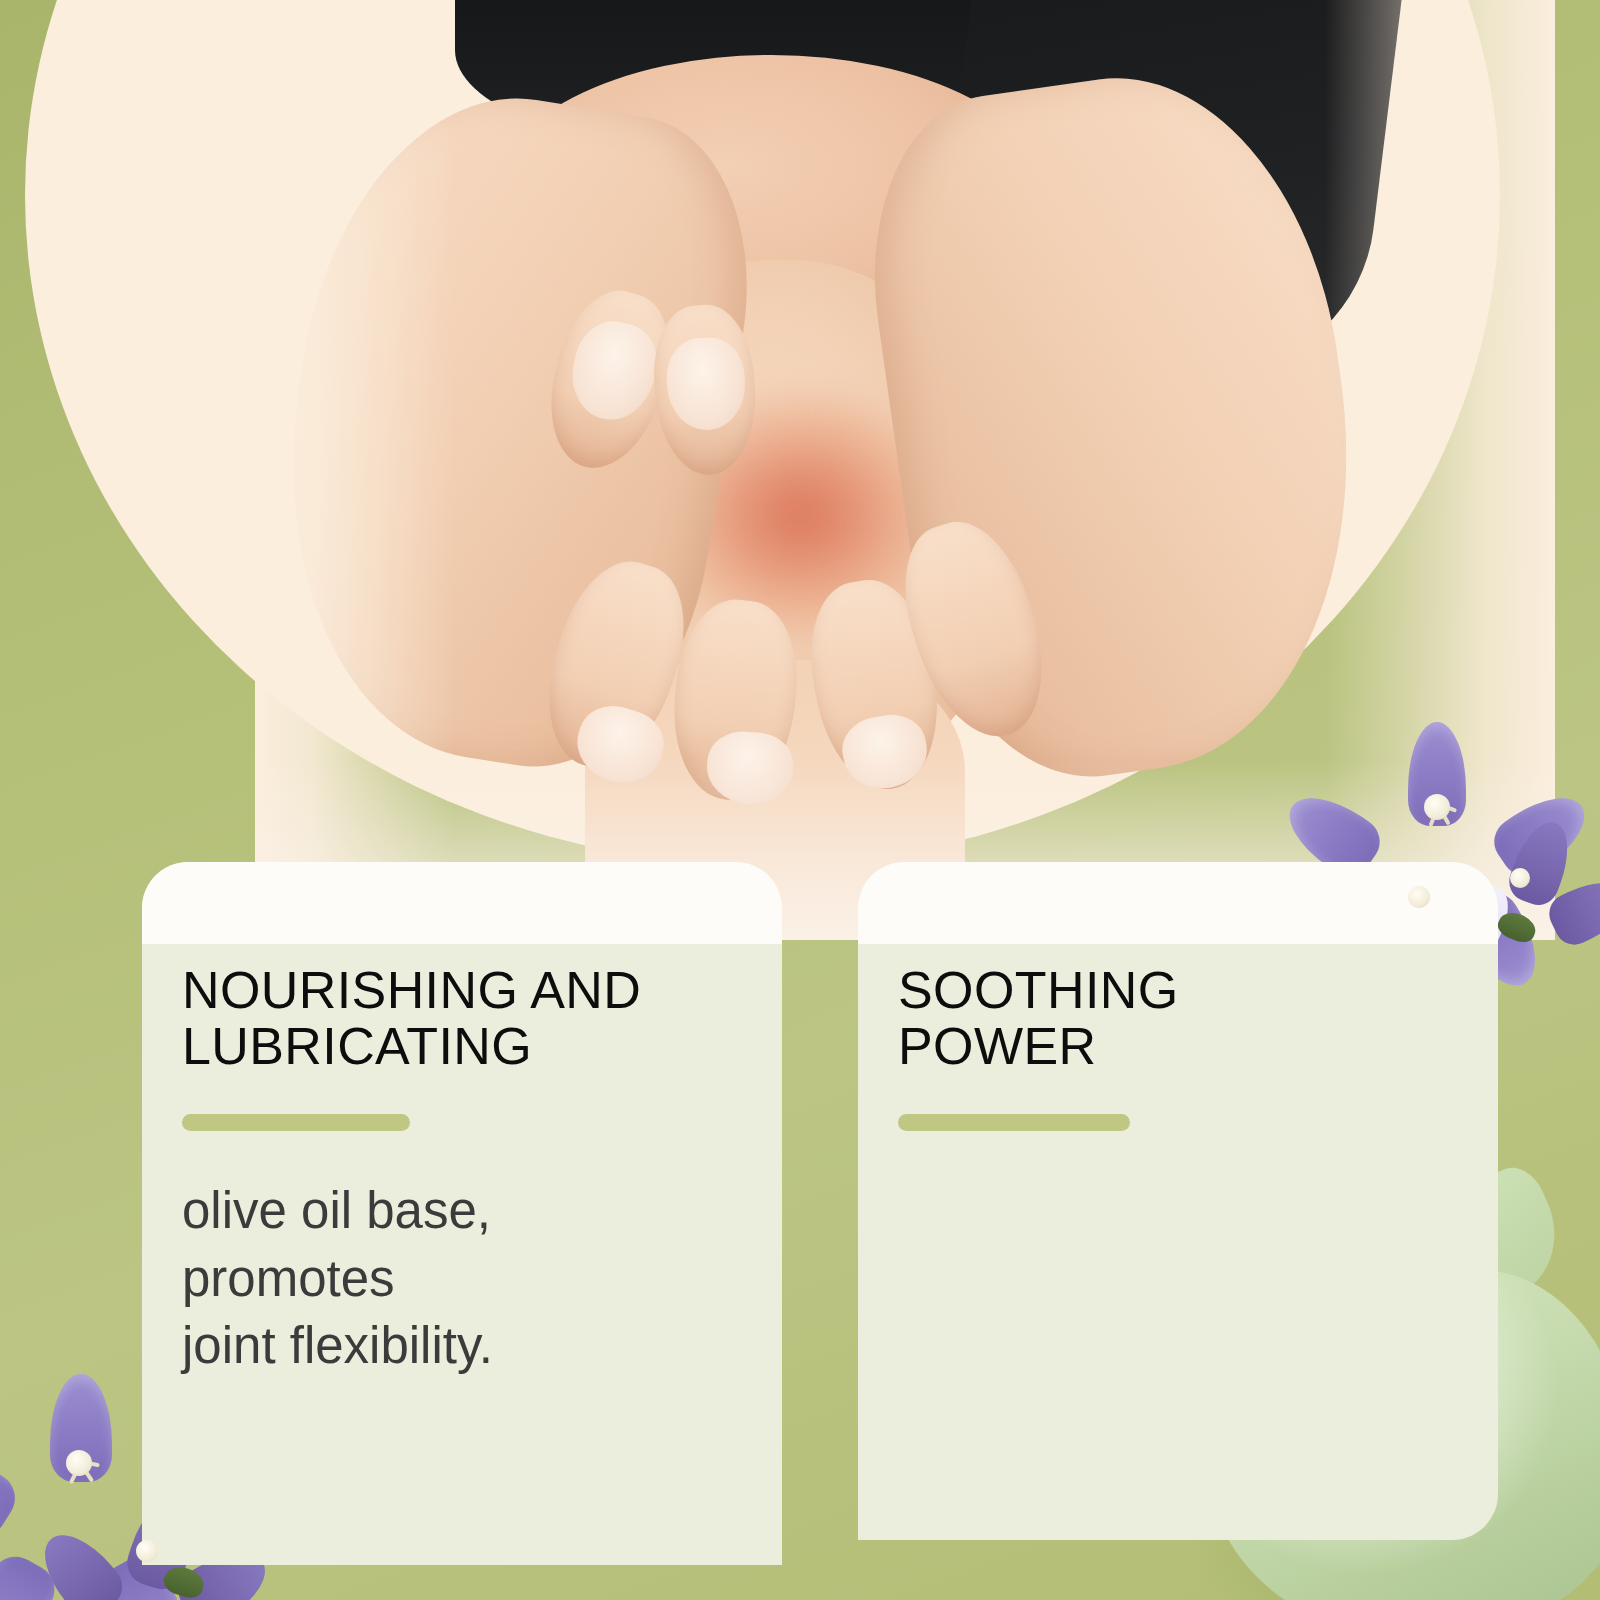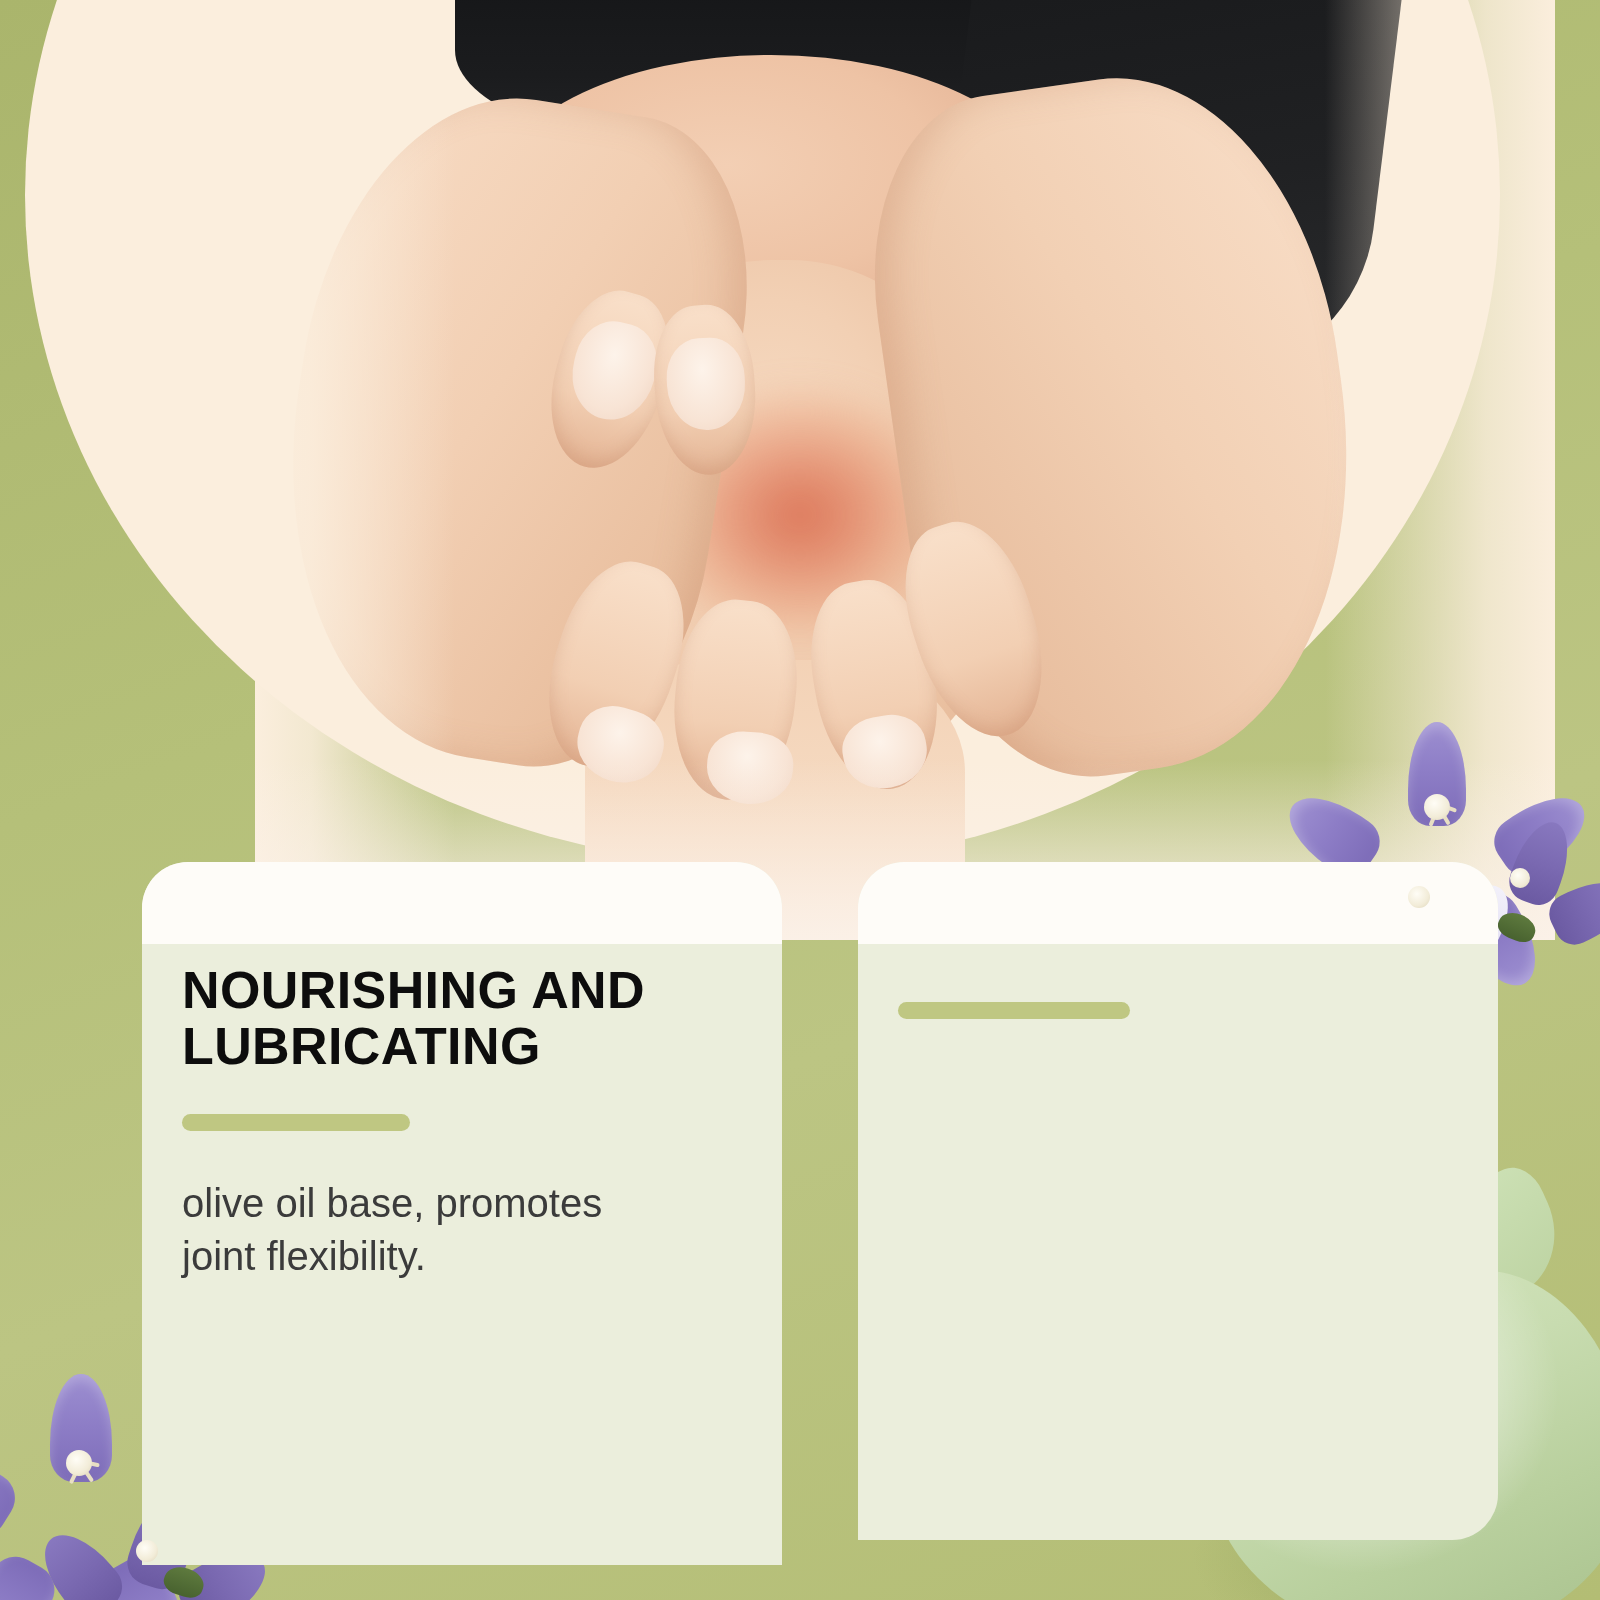--- a/index.html
+++ b/index.html
@@ -141,35 +141,35 @@
     background:rgba(255,253,250,.93);
     border-radius:46px 46px 0 0;
     pointer-events:none;
   }
 
   .card-body{position:relative;z-index:3;padding:100px 0 0 40px;}
   .card-title{
     margin:0;
     font-size:52px;
     line-height:1.08;
-    font-weight:700;
+    font-weight:400;
     letter-spacing:.4px;
     color:#0d0d0d;
     white-space:pre-line;
   }
   .accent-bar{
     margin:40px 0 0 0;
     width:228px;height:17px;
     border-radius:9px;
     background:#bfc782;
   }
   .accent-bar.wide{width:232px;}
   .card-text{
     margin:46px 0 0 0;
-    font-size:40px;
+    font-size:51px;
     line-height:1.32;
     color:#3b3b3b;
     white-space:pre-line;
     max-width:520px;
   }
 
   
   .flowers{position:absolute;pointer-events:none;}
   .fl-tr{right:18px;top:718px;width:260px;height:215px;}
   .fl-bl{left:-42px;bottom:-18px;width:300px;height:250px;}
@@ -322,17 +322,19 @@
 LUBRICATING</h2>
       <div class="accent-bar"></div>
       <p class="card-text">olive oil base, promotes
 joint flexibility.</p>
     </div>
   </div>
 
   <div class="card card-right">
     <div class="card-veil"></div>
     <div class="card-body">
+      <h2 class="card-title">SOOTHING
+POWER</h2>
       <div class="accent-bar wide"></div>
     </div>
   </div>
 
 </div>
 
 </body></html>

